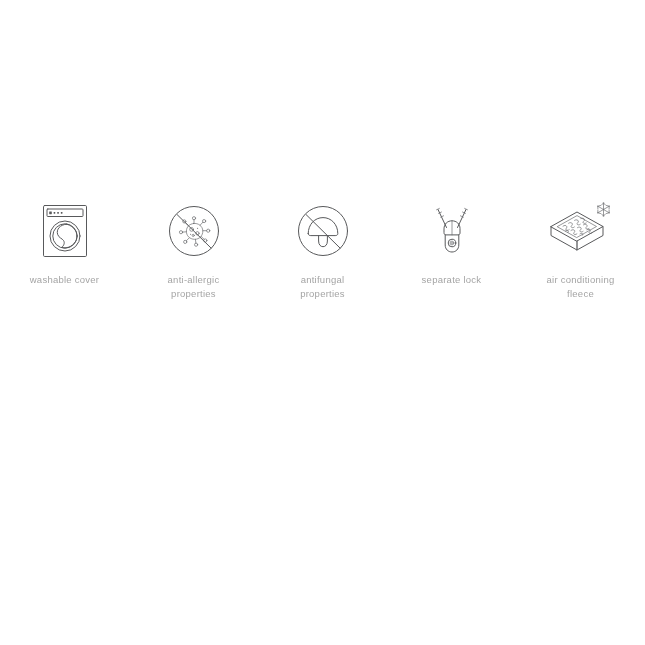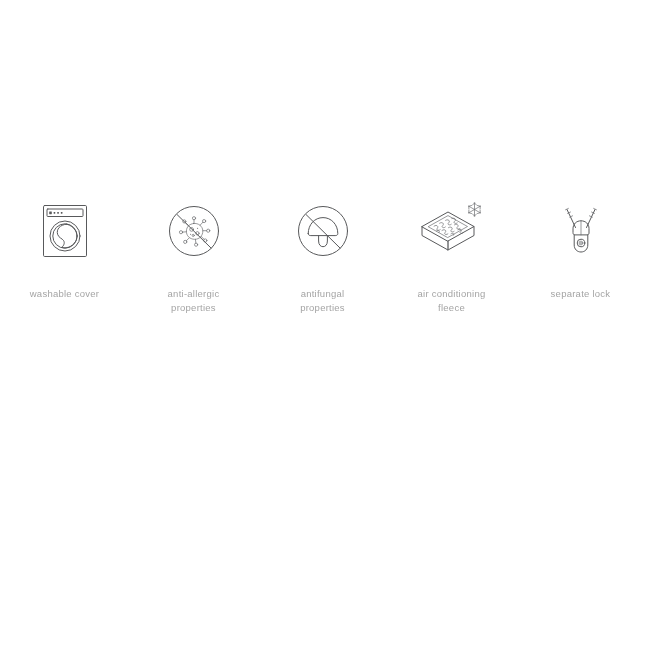--- a/index.html
+++ b/index.html
@@ -35,21 +35,21 @@
     height: 72px;
     display: flex;
     align-items: center;
     justify-content: center;
   }
   .icon-box svg {
     display: block;
     overflow: visible;
   }
   .feature-label {
-    margin-top: 20px;
+    margin-top: 6px;
     font-size: 9.5px;
     line-height: 14px;
     color: #a4a4a4;
     text-align: center;
     letter-spacing: 0.25px;
     font-weight: 400;
     max-width: 110px;
     white-space: pre-line;
   }
   .stroke {
@@ -138,20 +138,46 @@
 
         <path class="stroke" d="M13.2 30.6 C13.2 21.3 19.8 14.6 28.0 14.6 C36.2 14.6 42.8 21.3 42.8 30.6 C42.8 31.9 41.8 32.6 40.2 32.6 L15.8 32.6 C14.2 32.6 13.2 31.9 13.2 30.6 Z"></path>
 
         <path class="stroke" d="M23.6 32.6 L23.6 38.0 C23.6 41.8 25.7 43.7 28.0 43.7 C30.3 43.7 32.4 41.8 32.4 38.0 L32.4 32.6"></path>
 
         <path class="stroke" d="M11.0 11.5 L45.2 45.2"></path>
       </svg>
     </div>
     <div class="feature-label">antifungal
 properties</div>
+  </div>
+
+  <div class="feature-cell">
+    <div class="icon-box">
+      <svg width="52" height="62" viewBox="0 0 52 62" aria-hidden="true">
+
+        <path class="stroke" d="M20.5 27.5 L12.0 9.5"></path>
+        <path class="stroke-thin" d="M10.5 9.8 L13.4 8.4"></path>
+        <path class="stroke-thin" d="M12.6 13.4 L15.5 12.0"></path>
+        <path class="stroke-thin" d="M14.7 17.2 L17.6 15.8"></path>
+
+        <path class="stroke" d="M31.5 27.5 L40.0 9.5"></path>
+        <path class="stroke-thin" d="M41.5 9.8 L38.6 8.4"></path>
+        <path class="stroke-thin" d="M39.4 13.4 L36.5 12.0"></path>
+        <path class="stroke-thin" d="M37.3 17.2 L34.4 15.8"></path>
+
+        <path class="stroke" d="M18.0 28.5 C18.0 23.8 21.6 20.8 26.0 20.8 C30.4 20.8 34.0 23.8 34.0 28.5 L34.0 33.0 C34.0 34.2 33.2 34.9 32.0 34.9 L20.0 34.9 C18.8 34.9 18.0 34.2 18.0 33.0 Z"></path>
+        <path class="stroke-thin" d="M26.0 20.8 L26.0 34.9"></path>
+
+        <path class="stroke" d="M19.2 34.9 L19.2 45.0 C19.2 49.2 22.2 52.0 26.0 52.0 C29.8 52.0 32.8 49.2 32.8 45.0 L32.8 34.9"></path>
+        <circle class="stroke" cx="26.0" cy="43.0" r="3.8"></circle>
+        <circle class="stroke-thin" cx="26.0" cy="43.0" r="1.9"></circle>
+        <circle class="solid-dark" cx="26.0" cy="43.0" r="0.8"></circle>
+      </svg>
+    </div>
+    <div class="feature-label">separate lock</div>
   </div>
 
   <div class="feature-cell">
     <div class="icon-box">
       <svg width="64" height="58" viewBox="0 0 64 58" aria-hidden="true">
 
         <path class="stroke" d="M2 24.5 L28 10.0 L54 24.5 L28 39.0 Z"></path>
         <path class="stroke" d="M2 24.5 L2 33.5 L28 48.0 L28 39.0"></path>
         <path class="stroke" d="M54 24.5 L54 33.5 L28 48.0"></path>
         <path class="stroke-thin" d="M28 39.0 L28 48.0"></path>
@@ -185,39 +211,13 @@
             <path d="M-5.7 3.3 L-5.6 0.6"></path>
           <path d="M5.7 -3.3 L3.0 -4.0"></path>
             <path d="M5.7 -3.3 L5.6 -0.6"></path>
         </g>
       </svg>
     </div>
     <div class="feature-label">air conditioning
 fleece</div>
   </div>
 
-  <div class="feature-cell">
-    <div class="icon-box">
-      <svg width="52" height="62" viewBox="0 0 52 62" aria-hidden="true">
-
-        <path class="stroke" d="M20.5 27.5 L12.0 9.5"></path>
-        <path class="stroke-thin" d="M10.5 9.8 L13.4 8.4"></path>
-        <path class="stroke-thin" d="M12.6 13.4 L15.5 12.0"></path>
-        <path class="stroke-thin" d="M14.7 17.2 L17.6 15.8"></path>
-
-        <path class="stroke" d="M31.5 27.5 L40.0 9.5"></path>
-        <path class="stroke-thin" d="M41.5 9.8 L38.6 8.4"></path>
-        <path class="stroke-thin" d="M39.4 13.4 L36.5 12.0"></path>
-        <path class="stroke-thin" d="M37.3 17.2 L34.4 15.8"></path>
-
-        <path class="stroke" d="M18.0 28.5 C18.0 23.8 21.6 20.8 26.0 20.8 C30.4 20.8 34.0 23.8 34.0 28.5 L34.0 33.0 C34.0 34.2 33.2 34.9 32.0 34.9 L20.0 34.9 C18.8 34.9 18.0 34.2 18.0 33.0 Z"></path>
-        <path class="stroke-thin" d="M26.0 20.8 L26.0 34.9"></path>
-
-        <path class="stroke" d="M19.2 34.9 L19.2 45.0 C19.2 49.2 22.2 52.0 26.0 52.0 C29.8 52.0 32.8 49.2 32.8 45.0 L32.8 34.9"></path>
-        <circle class="stroke" cx="26.0" cy="43.0" r="3.8"></circle>
-        <circle class="stroke-thin" cx="26.0" cy="43.0" r="1.9"></circle>
-        <circle class="solid-dark" cx="26.0" cy="43.0" r="0.8"></circle>
-      </svg>
-    </div>
-    <div class="feature-label">separate lock</div>
-  </div>
-
 </div>
 
 </body></html>

